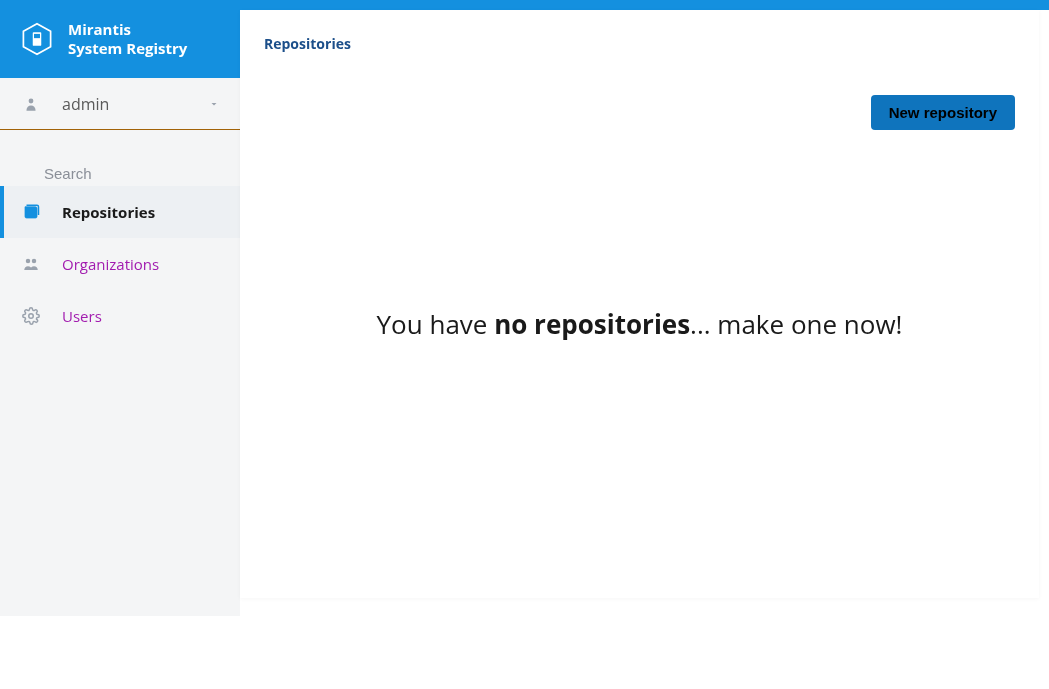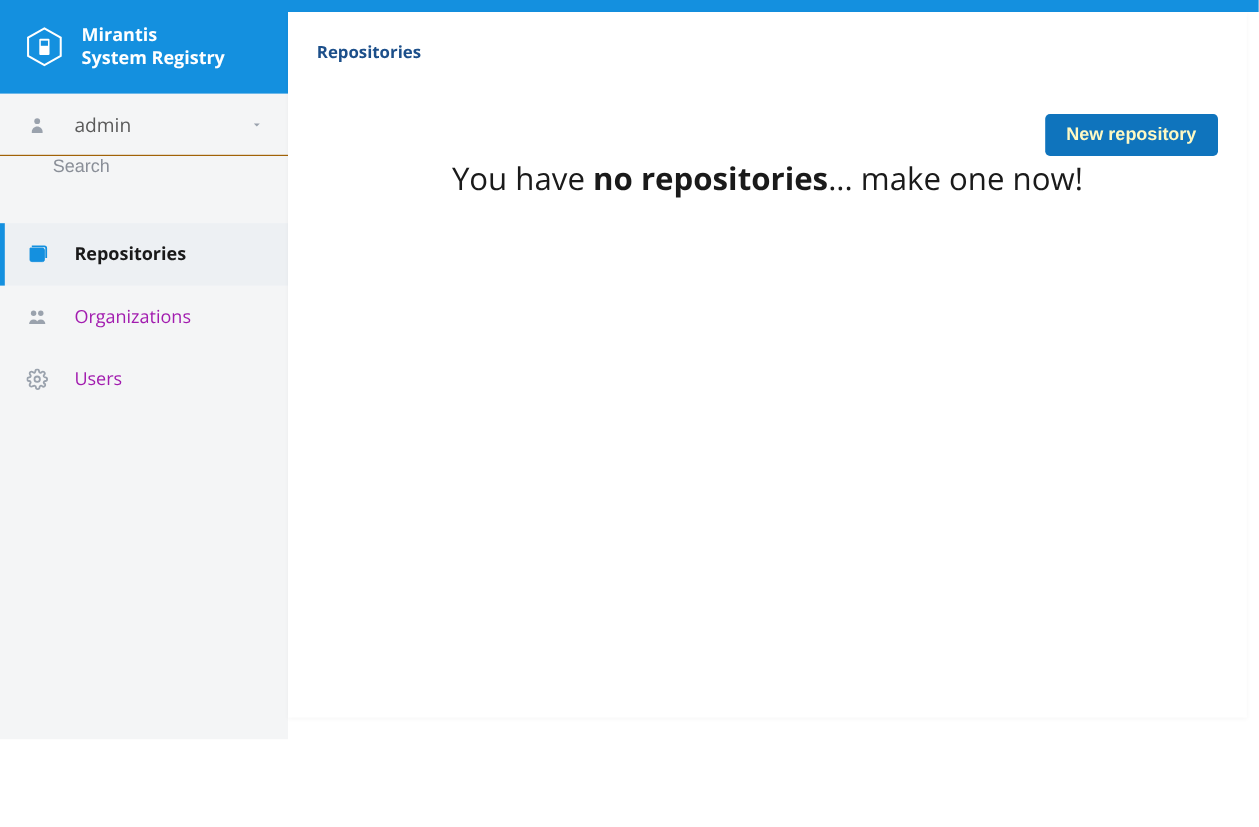--- a/index.html
+++ b/index.html
@@ -48,21 +48,21 @@
     height: 52px;
     padding: 0 20px 0 22px;
     gap: 22px;
     color: #5a5a5a;
     cursor: pointer;
     border-bottom: 1px solid #a16207;
   }
   .user-row .chev { margin-left: auto; color: #9aa2ad; }
   .search-row {
     display: flex;
-    align-items: flex-start;
+    align-items: flex-end;
     height: 52px;
     padding: 0 20px 0 22px;
     gap: 22px;
   }
   .search-row input {
     flex: 1;
     border: none;
     background: transparent;
     font-size: 15px;
     color: #555;
@@ -129,32 +129,32 @@
     font-weight: 700;
     cursor: pointer;
   }
   .action-bar {
     display: flex;
     justify-content: flex-end;
     padding: 24px 24px 0 24px;
   }
   .btn-primary {
     background: #0f74bd;
-    color: #fef9c3;
+    color: #000000;
     border: none;
     border-radius: 4px;
     padding: 9px 18px;
     font-size: 15px;
     font-weight: 700;
     cursor: pointer;
   }
   .empty {
     flex: 1;
     display: flex;
-    align-items: flex-start;
+    align-items: center;
     justify-content: center;
     padding-bottom: 80px;
   }
   .empty-text {
     font-size: 26px;
     color: #1a1a1a;
     font-weight: 400;
   }
   .empty-text .bold { font-weight: 700; }
 </style>

